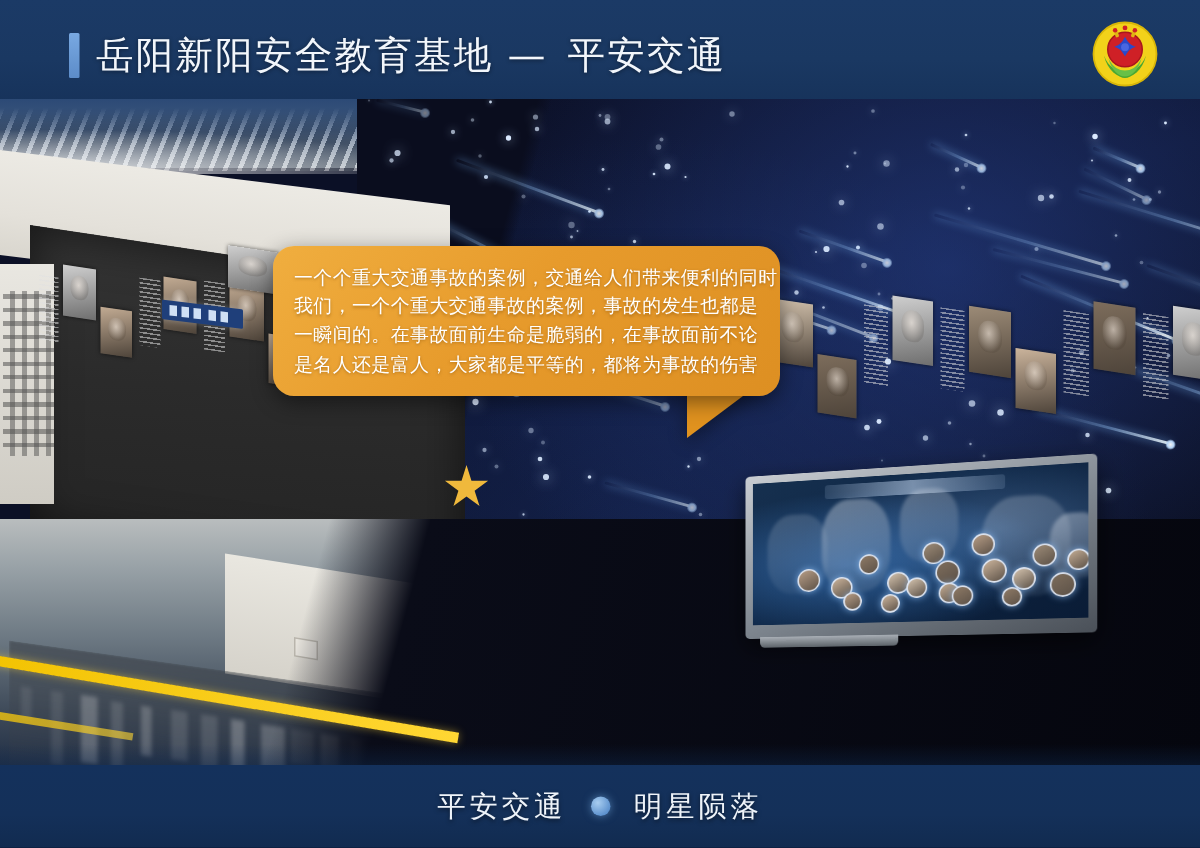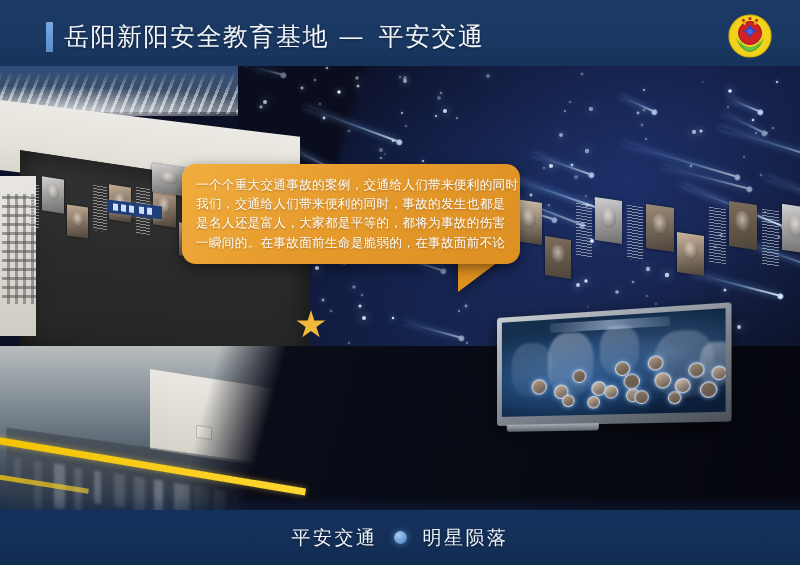--- a/index.html
+++ b/index.html
@@ -634,23 +634,23 @@
             <div class="avatar" style="left: 100px; top: 66px; width: 11px; height: 11px; background: linear-gradient(150deg, rgb(212, 195, 174), rgb(93, 82, 72));"></div>
           </div>
       </div>
       <div class="tv-stand"></div>
     </div>
 
     <div class="bubble-tail"></div>
     <div class="bubble">
       <div class="bubble-text" id="bubbletext">
           <p>一个个重大交通事故的案例，交通给人们带来便利的同时</p>
-          <p>我们，交通给人们带来便利的同时，事故的发生也都是</p>
+          <p>我们，一个个重大交通事故的案例，事故的发生也都是</p>
+          <p>一瞬间的。在事故面前生命是脆弱的，在事故面前不论</p>
           <p>是名人还是富人，大家都是平等的，都将为事故的伤害</p>
-          <p>一瞬间的。在事故面前生命是脆弱的，在事故面前不论</p>
         </div>
     </div>
   </div>
 
   <div class="footer">
     <div class="footer-inner">
       <span class="footer-txt">平安交通</span>
       <span class="footer-dot"></span>
       <span class="footer-txt">明星陨落</span>
     </div>

